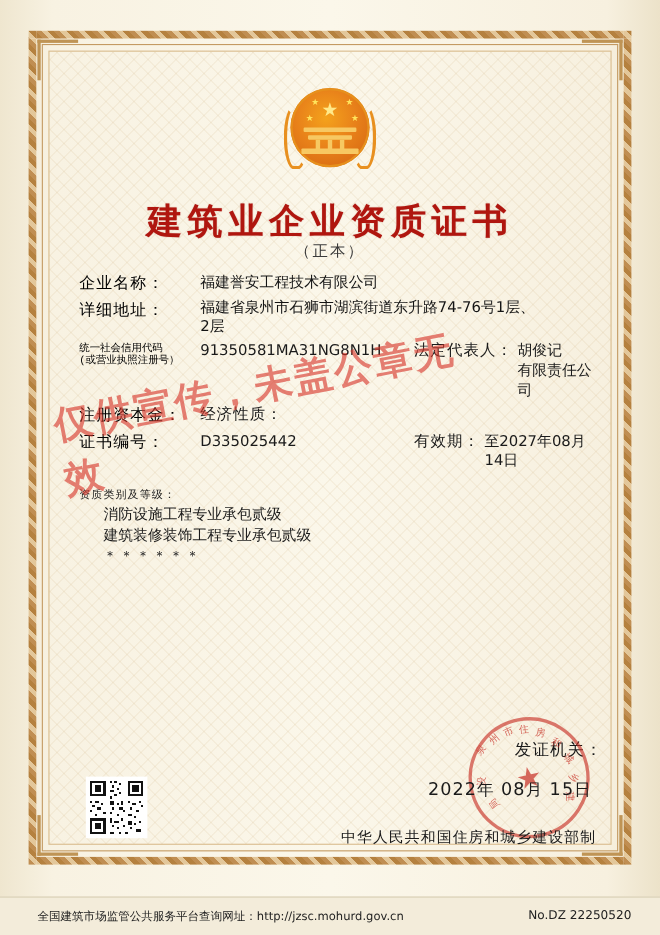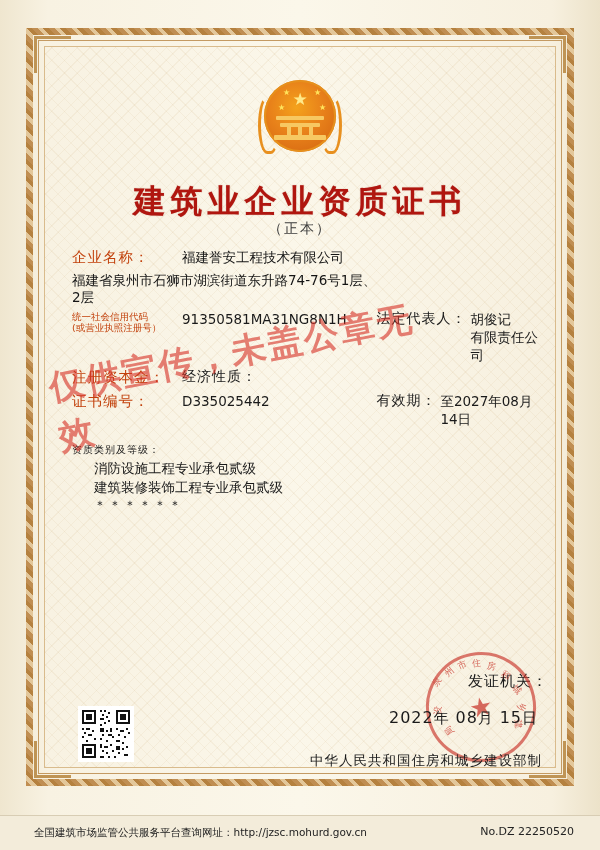--- a/index.html
+++ b/index.html
@@ -198,21 +198,22 @@
     align-items: flex-start;
     margin-bottom: 4px;
     min-height: 20px;
   }
   .lbl {
     flex: 0 0 auto;
     width: 110px;
     font-size: 14.5px;
     letter-spacing: 1px;
     white-space: nowrap;
-    color: #c2410c;
+    color: #000000;
+    font-family: Liberation Mono, monospace;
   }
   .lbl.small {
     font-size: 9.5px;
     line-height: 11px;
     letter-spacing: 0;
     width: 110px;
     padding-top: 1px;
   }
   .val {
     flex: 1 1 auto;
@@ -424,20 +425,21 @@
   <div class="title-sub">（正本）</div>
 
   <div class="form">
 
     <div class="row">
       <div class="lbl">企业名称：</div>
       <div class="val big">福建誉安工程技术有限公司</div>
     </div>
 
     <div class="row">
+      <div class="lbl">详细地址：</div>
       <div class="val two-line">
         <div>福建省泉州市石狮市湖滨街道东升路74-76号1层、</div>
         <div>2层</div>
       </div>
     </div>
 
     <div class="row">
       <div class="lbl small">
         <div>统一社会信用代码</div>
         <div>(或营业执照注册号）</div>

